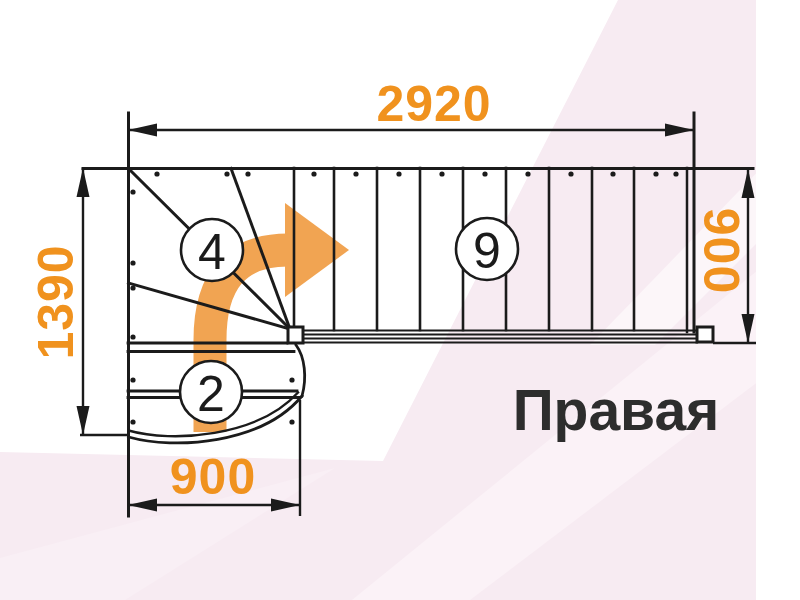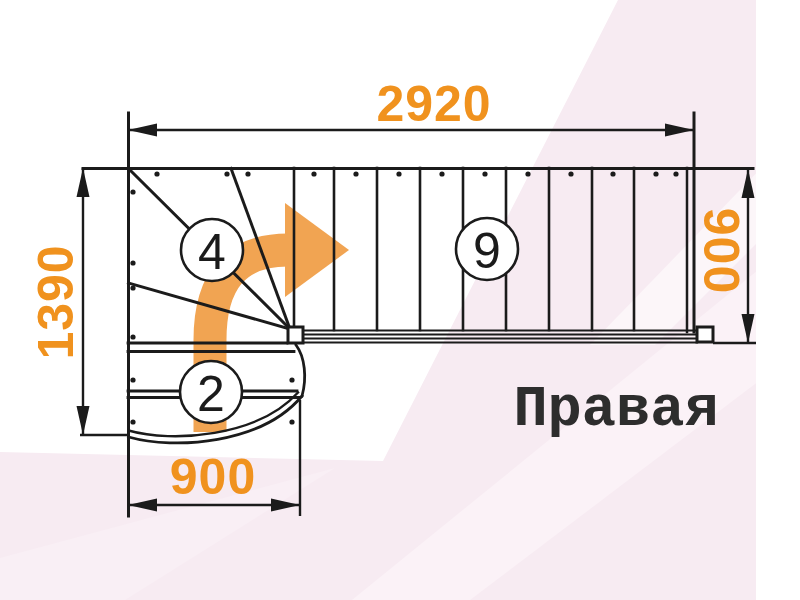--- a/index.html
+++ b/index.html
@@ -5,21 +5,21 @@
   html,body{margin:0;padding:0;background:#fff;}
   .stage{position:relative;width:756px;height:600px;overflow:hidden;
          font-family:"Liberation Sans",sans-serif;}
   .stage svg{position:absolute;left:0;top:0;}
   .lbl{position:absolute;white-space:nowrap;transform:translate(-50%,-50%);
        line-height:1;user-select:none;}
   .dim{font-weight:700;font-size:50px;color:#F0921E;letter-spacing:1px;}
   .rot-ccw{transform:translate(-50%,-50%) rotate(-90deg);}
   .rot-cw{transform:translate(-50%,-50%) rotate(90deg);}
   .badge-num{font-weight:400;font-size:50px;color:#1B1B1B;}
-  .title{font-weight:700;font-size:57px;color:#2D2D2D;letter-spacing:0px;font-family:Liberation Mono, monospace;}
+  .title{font-weight:700;font-size:57px;color:#2D2D2D;letter-spacing:0px;}
 </style>
 </head>
 <body>
 
 <div class="stage">
 
   <svg width="800" height="600" viewBox="0 0 800 600">
 
     <g>
       <rect x="0" y="0" width="800" height="600" fill="#FFFFFF"></rect>

